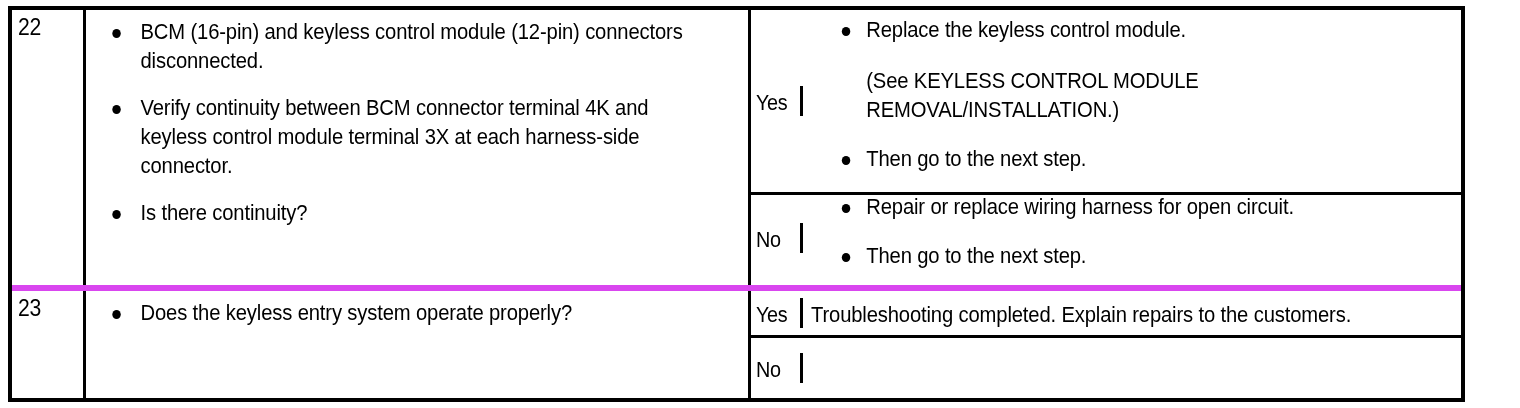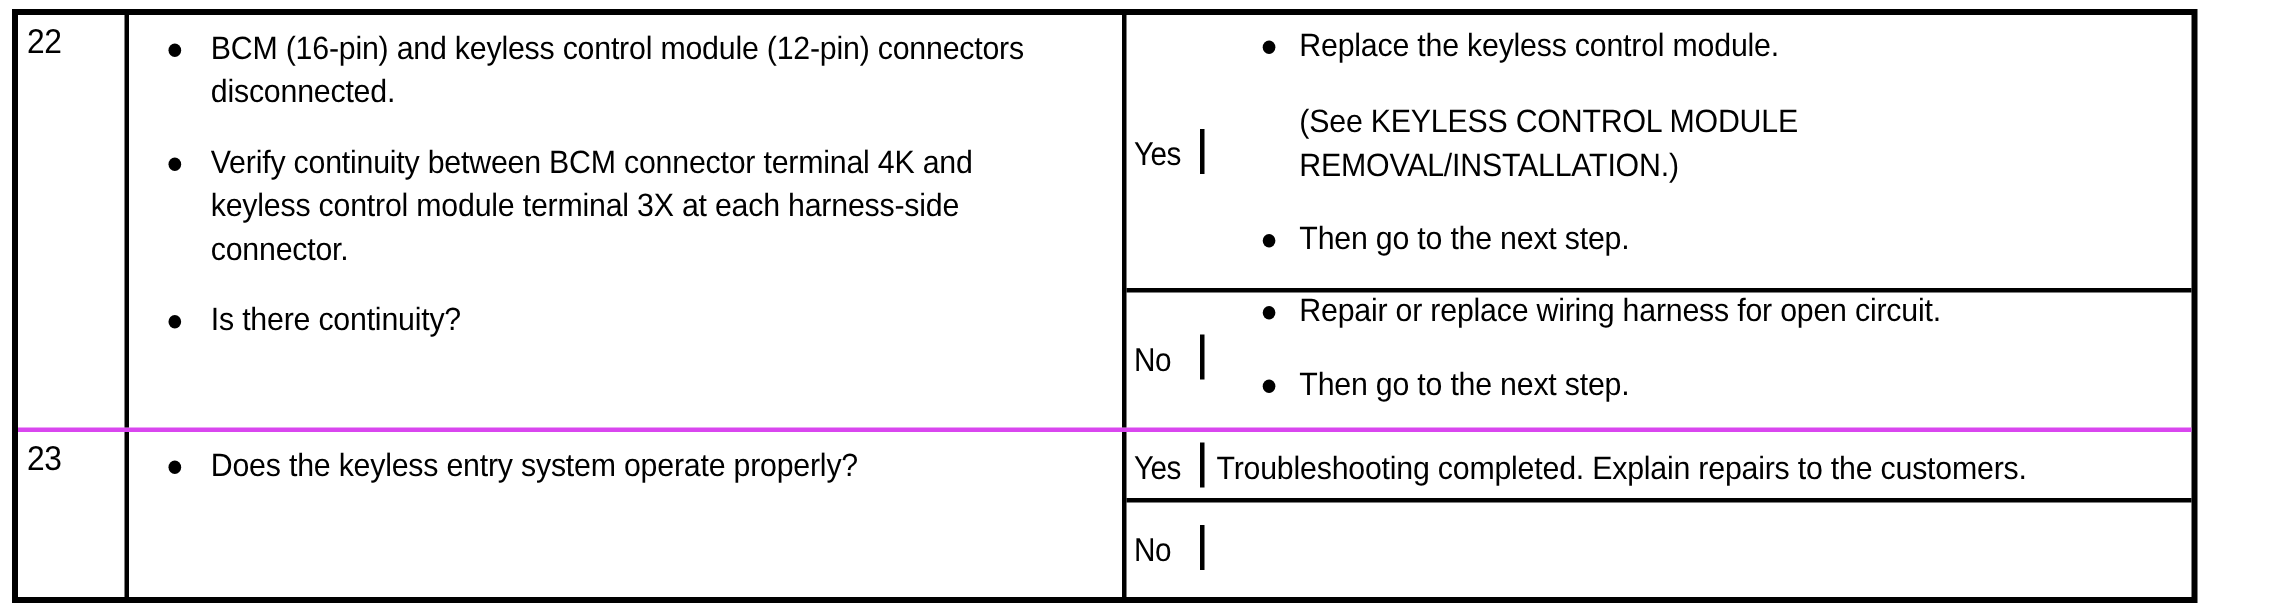--- a/index.html
+++ b/index.html
@@ -37,21 +37,21 @@
   
   .step-row {
     display: flex;
     width: 100%;
     box-sizing: border-box;
     align-items: stretch;
   }
   .step-row.row-22 { height: 275px; }
   .step-row.row-23 {
     height: 113px;
-    border-top: 3px solid #d946ef;
+    border-top: 6px solid #d946ef;
   }
 
   
   .col-step-no {
     width: 74px;
     flex: 0 0 74px;
     box-sizing: border-box;
     border-right: 3px solid #000000;
     padding: 4px 0 0 6px;
   }

